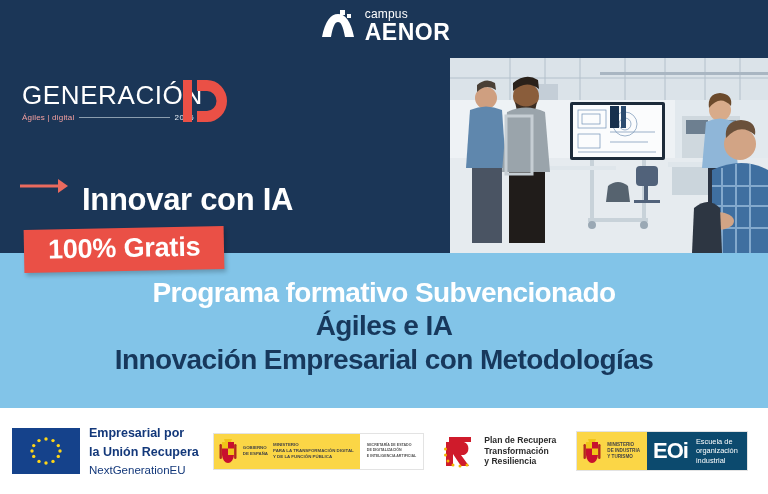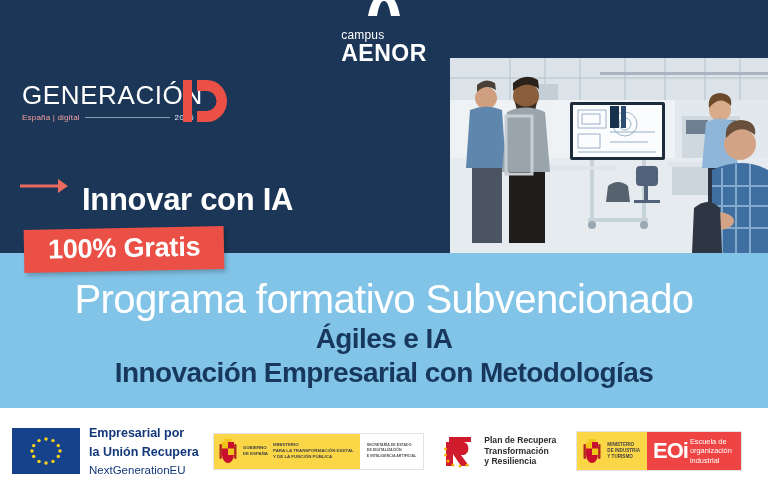--- a/index.html
+++ b/index.html
@@ -11,21 +11,21 @@
   }
   .banner { position:relative; width:768px; height:494px; overflow:hidden; background:#fff; }
 
   
   .navy-top {
     position:absolute; left:0; top:0; width:768px; height:253px;
     background:#1b3657;
   }
   .brandbar {
     position:absolute; left:0; top:0; width:768px; height:52px;
-    display:flex; align-items:center; justify-content:center; gap:7px;flex-direction:column;
+    display:flex; align-items:center; justify-content:center; gap:7px;
   }
   .campus-mark { width:40px; height:34px; flex:0 0 auto; }
   .campus-text { line-height:1; color:#ffffff; }
   .campus-text .small {
     font-size:12px; letter-spacing:.2px; font-weight:400; display:block;
     margin-bottom:1px;
   }
   .campus-text .big {
     font-size:23px; font-weight:700; letter-spacing:.5px; display:block;
   }
@@ -78,21 +78,21 @@
     box-shadow:2px 3px 4px rgba(0,0,0,.22);
     white-space:nowrap;
     z-index:6;
   }
 
   
   .heads {
     position:absolute; left:0; top:278px; width:768px; text-align:center;
   }
   .h-main {
-    color:#ffffff; font-size:40px; font-weight:400; letter-spacing:-.6px;
+    color:#ffffff; font-size:28px; font-weight:700; letter-spacing:-.6px;
     line-height:1.08; white-space:nowrap;
   }
   .h-sub {
     color:#17385c; font-size:28px; font-weight:700; letter-spacing:-.6px;
     line-height:1.12; margin-top:2px;
   }
 
   
   .footer {
     position:absolute; left:0; top:408px; width:768px; height:86px;
@@ -131,21 +131,21 @@
 
   .f-eoi {
     display:flex; align-items:stretch; margin-left:20px; height:40px;
     border:1px solid #e3e3e3;
   }
   .eoi-yellow {
     background:#fbd646; display:flex; align-items:center; gap:5px; padding:0 7px 0 5px;
   }
   .eoi-min { font-size:4.6px; font-weight:700; color:#444; line-height:1.35; white-space:nowrap; }
   .eoi-green {
-    background:#ef4444; display:flex; align-items:center; gap:2px; padding:0 9px 0 6px;
+    background:#0c4a6e; display:flex; align-items:center; gap:8px; padding:0 9px 0 6px;
   }
   .eoi-logo { color:#fff; font-size:22px; font-weight:700; letter-spacing:-1px; line-height:1; }
   .eoi-desc { line-height:1.22; }
   .eoi-desc div { font-size:7.4px; color:#ffffff; white-space:nowrap; }
 </style>
 </head>
 <body>
 
 <div class="banner">
 
@@ -284,21 +284,21 @@
         <ellipse cx="268" cy="163" rx="16" ry="9" fill="#d2a485"></ellipse>
       </g>
 
       <path d="M244 150 q14 -12 26 0 l2 45 h-30 z" fill="#2d3642"></path>
     </svg>
   </div>
 
   <div class="gen-logo">
     <div class="gen-word">GENERACIÓN</div>
     <div class="gen-sub">
-      <span class="es">España | digital</span>
+      <span class="es">Ágiles | digital</span>
       <span class="rule"></span>
       <span class="yr">2026</span>
     </div>
     <span class="dmark">
       <svg viewBox="0 0 44 46" xmlns="http://www.w3.org/2000/svg">
         <rect x="0" y="2" width="9" height="42" fill="#ea5046"></rect>
         <path d="M14 2 h10 a20 21 0 0 1 0 42 h-10 v-11 h10 a9.5 10 0 0 0 0 -20 h-10 z" fill="#ea5046"></path>
       </svg>
     </span>
   </div>

